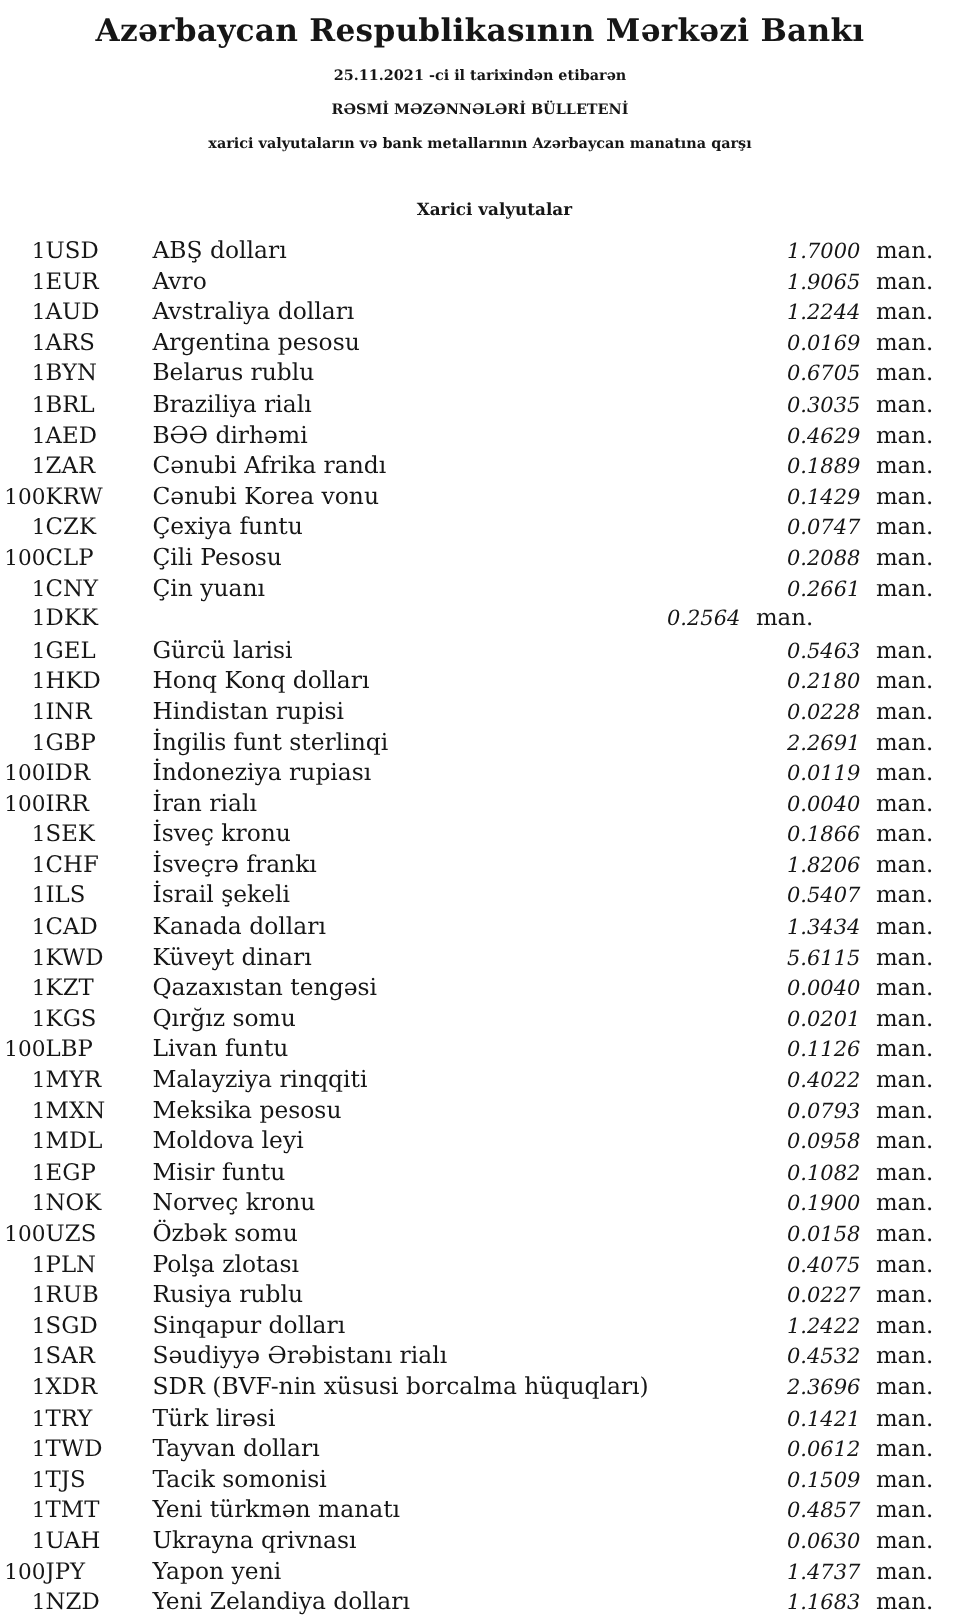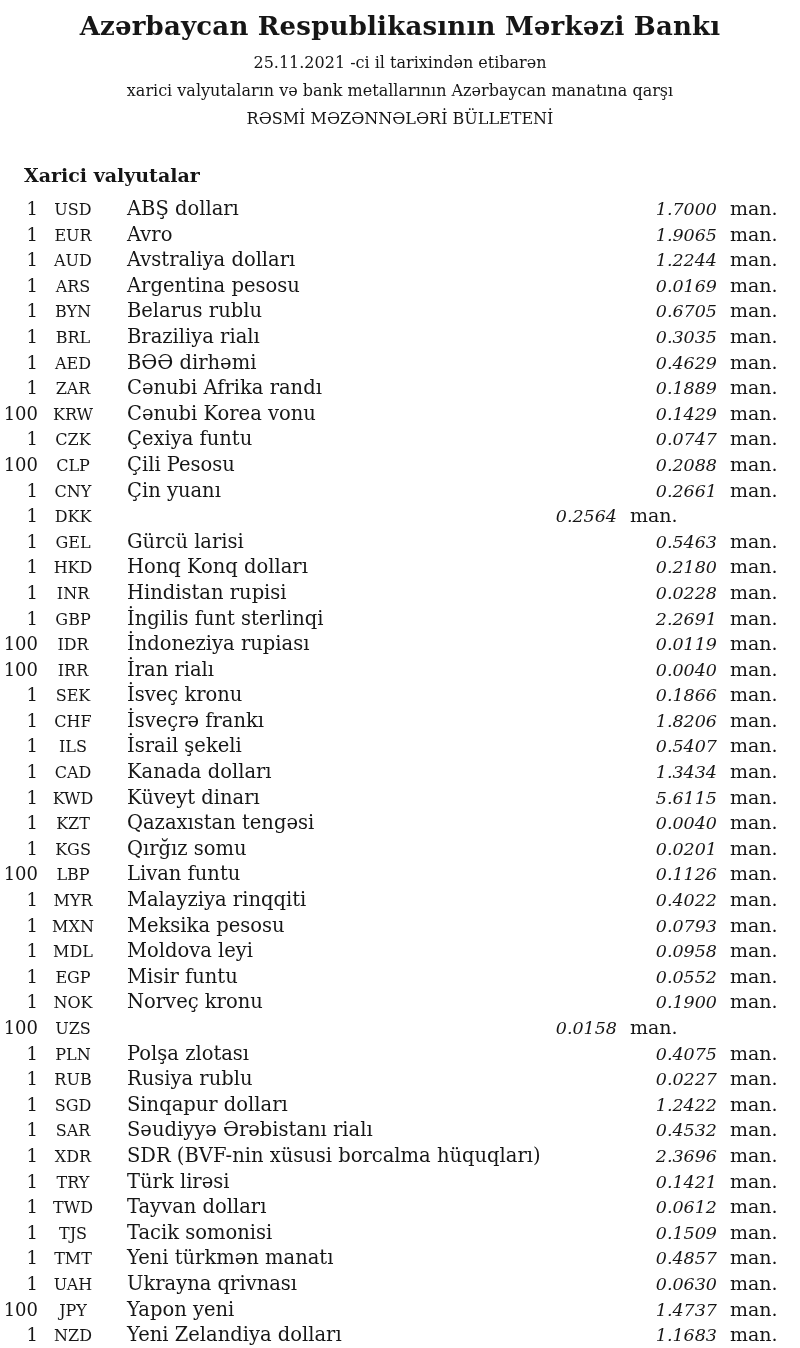--- a/index.html
+++ b/index.html
@@ -18,50 +18,49 @@
   }
   .header { text-align: center; }
   .doc-title {
     padding-top: 9px;
     font-size: 26px;
     font-weight: bold;
     line-height: 34px;
     letter-spacing: 0.2px;
   }
   .sub-line {
-    font-size: 16px;
-    font-weight: normal;
+    font-size: 12px;
+    font-weight: bold;
     line-height: 28px;
   }
   .sub-line.first { margin-top: 6px; }
   .section-title {
     margin-top: 30px;
-    text-align: left;
-    font-size: 19px;
+    text-align: center;
+    font-size: 14px;
     font-weight: bold;
     line-height: 24px;
     margin-left: 24px;
   }
   .rates-table {
     margin-top: 9px;
   }
   .rate-row {
     display: grid;
     grid-template-columns: 38px 70px 509px 100px 83px;
     align-items: baseline;
     height: 25.6px;
     line-height: 25.6px;
   }
   .cell-qty {
     text-align: right;
     font-size: 18px;
   }
   .cell-code {
-    text-align: center;
-    font-size: 16px;
+    font-size: 19px;
   }
   .cell-name {
     text-align: left;
     padding-left: 3px;
     font-size: 19.5px;
     white-space: nowrap;
     overflow: hidden;
     margin-left: 16px;
   }
   .cell-rate {
@@ -77,22 +76,22 @@
   }
 </style>
 </head>
 <body>
 
 <div class="doc">
 
   <div class="header">
     <div class="doc-title">Azərbaycan Respublikasının Mərkəzi Bankı</div>
     <div class="sub-line first">25.11.2021 -ci il tarixindən etibarən</div>
+    <div class="sub-line">RƏSMİ MƏZƏNNƏLƏRİ BÜLLETENİ</div>
     <div class="sub-line">xarici valyutaların və bank metallarının Azərbaycan manatına qarşı</div>
-    <div class="sub-line">RƏSMİ MƏZƏNNƏLƏRİ BÜLLETENİ</div>
   </div>
 
   <div class="section-title">Xarici valyutalar</div>
 
   <div class="rates-table">
 
       <div class="rate-row">
         <div class="cell-qty">1</div>
         <div class="cell-code">USD</div>
         <div class="cell-name">ABŞ dolları</div>
@@ -328,35 +327,36 @@
         <div class="cell-code">MDL</div>
         <div class="cell-name">Moldova leyi</div>
         <div class="cell-rate">0.0958</div>
         <div class="cell-unit">man.</div>
       </div>
 
       <div class="rate-row">
         <div class="cell-qty">1</div>
         <div class="cell-code">EGP</div>
         <div class="cell-name">Misir funtu</div>
-        <div class="cell-rate">0.0552</div>
+        <div class="cell-rate">0.1082</div>
         <div class="cell-unit">man.</div>
       </div>
 
       <div class="rate-row">
         <div class="cell-qty">1</div>
         <div class="cell-code">NOK</div>
         <div class="cell-name">Norveç kronu</div>
         <div class="cell-rate">0.1900</div>
         <div class="cell-unit">man.</div>
       </div>
 
       <div class="rate-row">
         <div class="cell-qty">100</div>
         <div class="cell-code">UZS</div>
+        <div class="cell-name">Özbək somu</div>
         <div class="cell-rate">0.0158</div>
         <div class="cell-unit">man.</div>
       </div>
 
       <div class="rate-row">
         <div class="cell-qty">1</div>
         <div class="cell-code">PLN</div>
         <div class="cell-name">Polşa zlotası</div>
         <div class="cell-rate">0.4075</div>
         <div class="cell-unit">man.</div>

